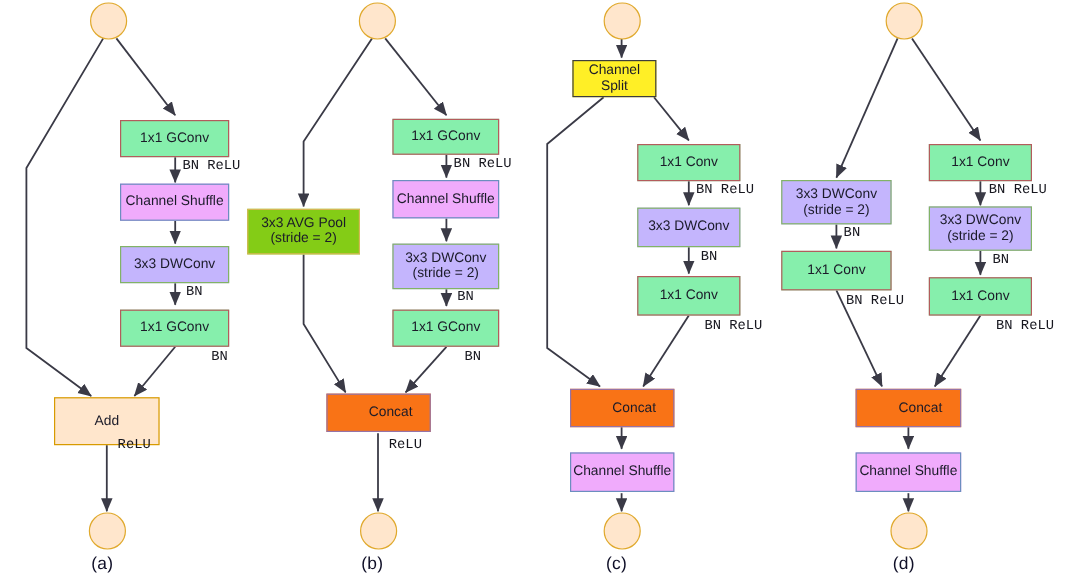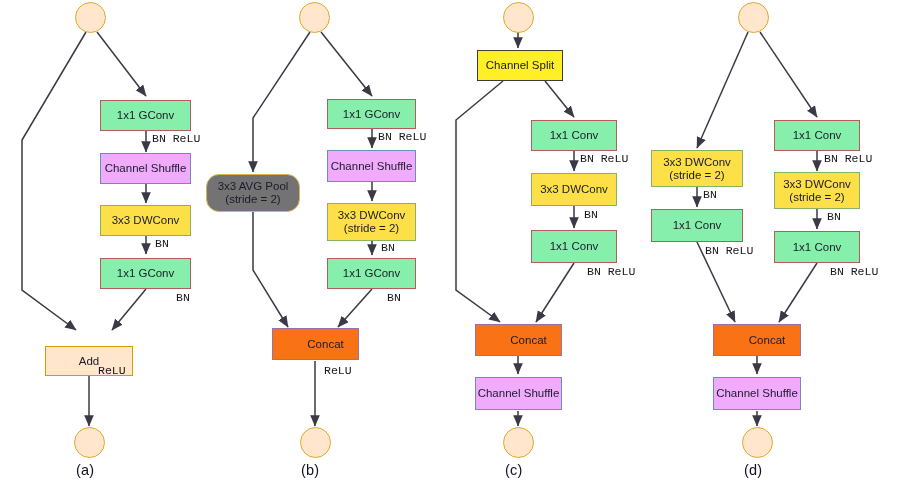--- a/index.html
+++ b/index.html
@@ -14,23 +14,23 @@
   .node{
     position:absolute;box-sizing:border-box;
     display:flex;align-items:center;justify-content:center;
     text-align:center;line-height:1.12;
     font-size:11.5px;color:#1b1b29;
     border:1px solid #6b6b6b;
     white-space:pre-line;
   }
   .pink   {background:#86efac;border-color:#b35c5c;}
   .blue   {background:#f0abfc;border-color:#6c8ebf;}
-  .green  {background:#fde047;border-color:#82b366;}
+  .green  {background:#c4b5fd;border-color:#82b366;}
   .orange {background:#ffe6cc;border-color:#d79b00;}
-  .yellowb{background:#737373;border-color:#d6b656;border-radius:13px;}
+  .yellowb{background:#84cc16;border-color:#d6b656;}
   .yellow {background:#ffef26;border-color:#3d3d3d;}
   .purple {background:#f97316;border-color:#9673a6;padding-left:20px;}
 
   .circle{
     position:absolute;box-sizing:border-box;
     width:31px;height:31px;border-radius:50%;
     background:#ffe6cc;border:1.6px solid #e0a92c;
   }
   .elabel{
     position:absolute;font-size:11.5px;color:#17171f;
@@ -98,21 +98,21 @@
   <div class="elabel" style="left:152px;top:133px;">BN ReLU</div>
 
   <div class="node blue" style="left:100px;top:153px;width:91px;height:31px;">Channel Shuffle</div>
 
   <div class="node green" style="left:100px;top:205px;width:91px;height:31px;">3x3 DWConv</div>
   <div class="elabel" style="left:155px;top:238px;">BN</div>
 
   <div class="node pink" style="left:100px;top:258px;width:91px;height:31px;">1x1 GConv</div>
   <div class="elabel" style="left:176px;top:292px;">BN</div>
 
-  <div class="node orange" style="left:45px;top:346px;width:88px;height:30px;">Add</div>
+  <div class="node orange" style="left:45px;top:331px;width:88px;height:40px;">Add</div>
   <div class="elabel" style="left:98px;top:365px;">ReLU</div>
 
   <div class="circle" style="left:74px;top:427px;"></div>
   <div class="caption" style="left:76px;top:462px;">(a)</div>
 
   <div class="circle" style="left:299px;top:2px;"></div>
 
   <div class="node yellowb" style="left:206px;top:174px;width:94px;height:38px;">3x3 AVG Pool
 (stride = 2)</div>
 
@@ -129,21 +129,21 @@
   <div class="elabel" style="left:387px;top:292px;">BN</div>
 
   <div class="node purple" style="left:272px;top:328px;width:87px;height:32px;">Concat</div>
   <div class="elabel" style="left:324px;top:365px;">ReLU</div>
 
   <div class="circle" style="left:300px;top:427px;"></div>
   <div class="caption" style="left:301px;top:462px;">(b)</div>
 
   <div class="circle" style="left:503px;top:2px;"></div>
 
-  <div class="node yellow" style="left:477px;top:50px;width:86px;height:31px;">Channel Split</div>
+  <div class="node yellow" style="left:477px;top:50px;width:70px;height:31px;">Channel Split</div>
 
   <div class="node pink" style="left:531px;top:120px;width:86px;height:31px;">1x1 Conv</div>
   <div class="elabel" style="left:580px;top:153px;">BN ReLU</div>
 
   <div class="node green" style="left:531px;top:173px;width:86px;height:33px;">3x3 DWConv</div>
   <div class="elabel" style="left:584px;top:209px;">BN</div>
 
   <div class="node pink" style="left:531px;top:230px;width:86px;height:33px;">1x1 Conv</div>
   <div class="elabel" style="left:587px;top:266px;">BN ReLU</div>
 

